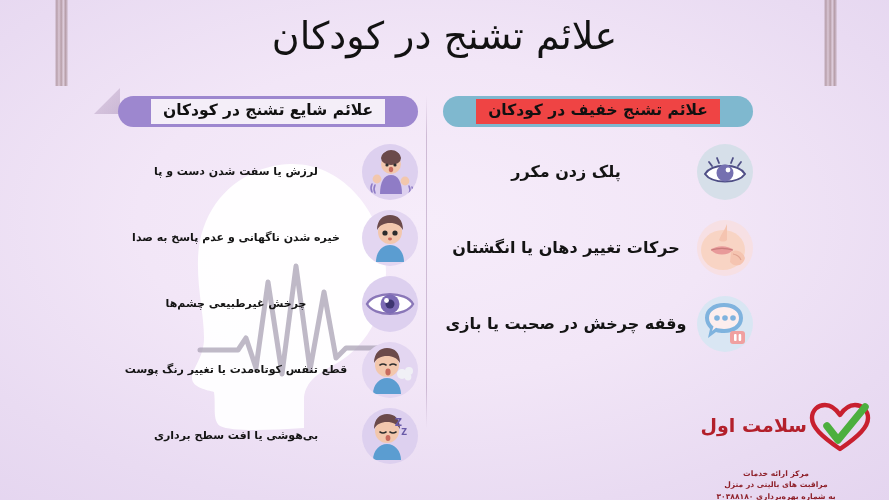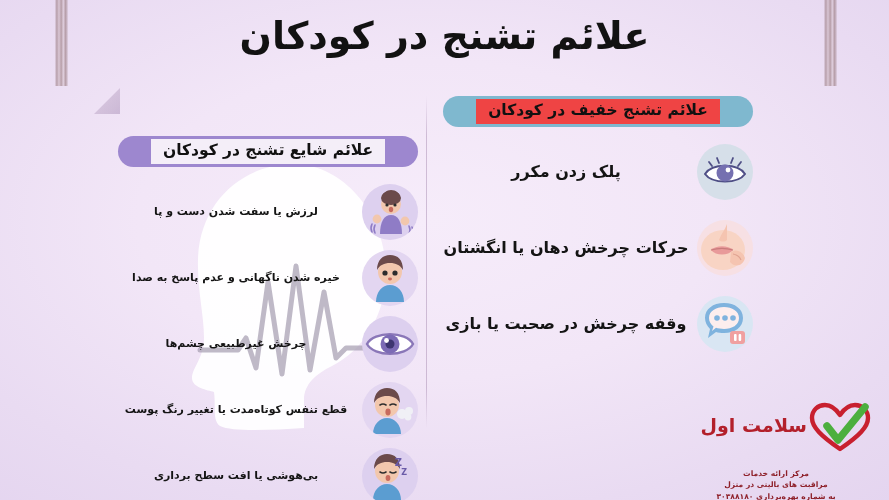--- a/index.html
+++ b/index.html
@@ -51,21 +51,21 @@
   .deco-corner.bl { left: 94px; top: 88px; clip-path: polygon(0 100%, 100% 100%, 100% 0); opacity: .55; }
 
   
   .title {
     position: absolute;
     top: 14px;
     left: 0;
     width: 889px;
     text-align: center;
     font-size: 38px;
-    font-weight: bold;
+    font-weight: normal;
     color: #121212;
     letter-spacing: 0px;
     line-height: 1.2;
     direction: rtl;
   }
 
   
   .head-silhouette {
     position: absolute;
     left: 186px;
@@ -95,21 +95,21 @@
 
   .section-pill {
     position: relative;
     height: 31px;
     border-radius: 16px;
     display: flex;
     align-items: center;
     justify-content: center;
     margin-bottom: 16px;
   }
-  .section-pill.purple { background: #9d87cf; margin-top: 40px; }
+  .section-pill.purple { background: #9d87cf; }
   .section-pill.teal   { background: #7fb8cf; }
 
   .pill-text {
     background: #f4eef8;
     padding: 1px 12px 3px 12px;
     font-size: 15.5px;
     font-weight: bold;
     color: #111;
     line-height: 1.35;
     white-space: nowrap;
@@ -333,21 +333,21 @@
         <span class="sym-icon ic-pink">
           <svg width="52" height="52" viewBox="0 0 52 52">
             <ellipse cx="24" cy="28" rx="22" ry="20" fill="#f8d4c4"></ellipse>
             <path d="M28 2 C26 8 22 12 20 18 C22 20 26 20 28 18" fill="#f5c4b0"></path>
             <path d="M12 28 C17 23 29 23 34 28 C29 34 17 34 12 28 Z" fill="#e89a9a"></path>
             <path d="M12 28 C19 26 27 26 34 28" stroke="#c97b7b" stroke-width="1.2" fill="none"></path>
             <path d="M32 30 C38 26 44 30 46 36 C44 44 36 46 31 40 Z" fill="#f5c4b0"></path>
             <path d="M34 32 q6 1 8 6" stroke="#e0a391" stroke-width="1.2" fill="none"></path>
           </svg>
         </span>
-        <span class="sym-text">حرکات چرخش دهان یا انگشتان</span>
+        <span class="sym-text">حرکات تغییر دهان یا انگشتان</span>
       </li>
 
       <li class="sym-item">
         <span class="sym-icon ic-blue">
           <svg width="52" height="52" viewBox="0 0 52 52">
             <path d="M6 20 C6 11 14 5 25 5 C36 5 44 11 44 20 C44 29 36 35 25 35 C22 35 19 34.6 17 34 L9 40 L11 31 C8 28 6 24 6 20 Z" fill="#7fb3de"></path>
             <path d="M10 20 C10 13 17 9 25 9 C33 9 40 13 40 20 C40 27 33 31 25 31 C22 31 19 30.5 17 29.8 L13 33 L14.5 28.5 C11.8 26.4 10 23.4 10 20 Z" fill="#fdeeee"></path>
             <circle cx="18" cy="20" r="2.8" fill="#7fb3de"></circle>
             <circle cx="26" cy="20" r="2.8" fill="#7fb3de"></circle>
             <circle cx="34" cy="20" r="2.8" fill="#7fb3de"></circle>

